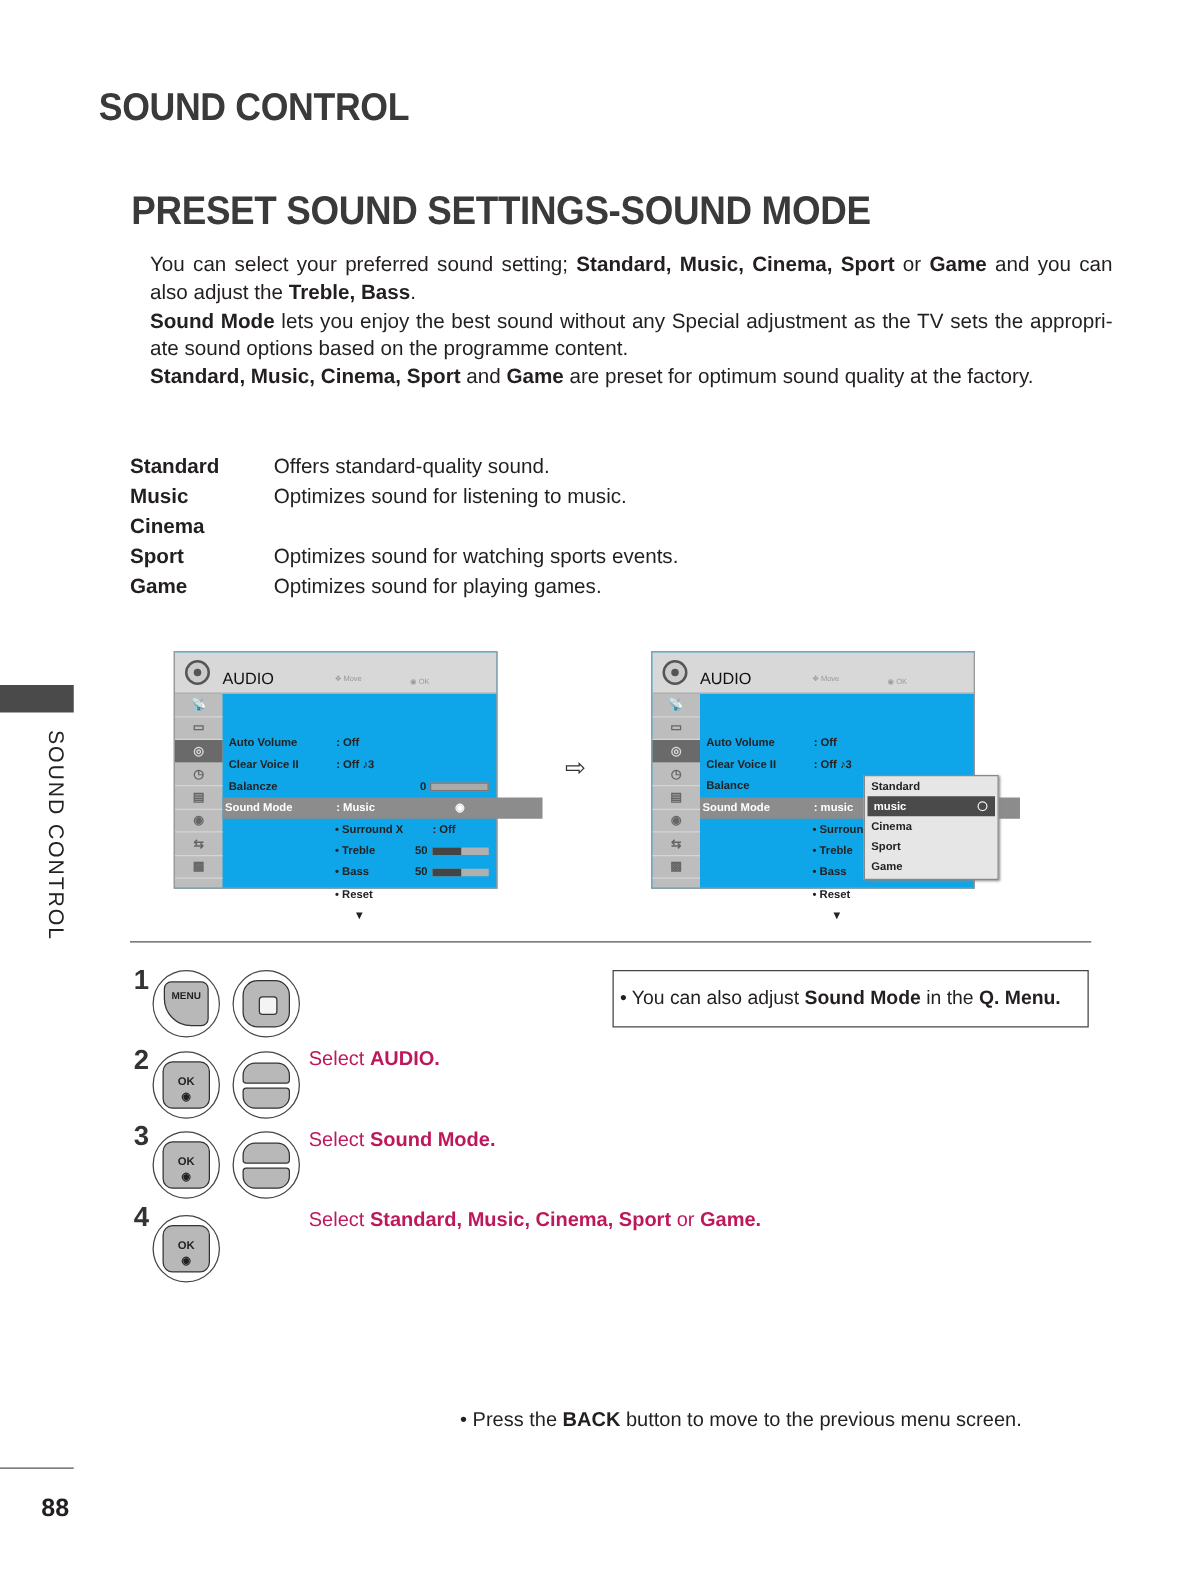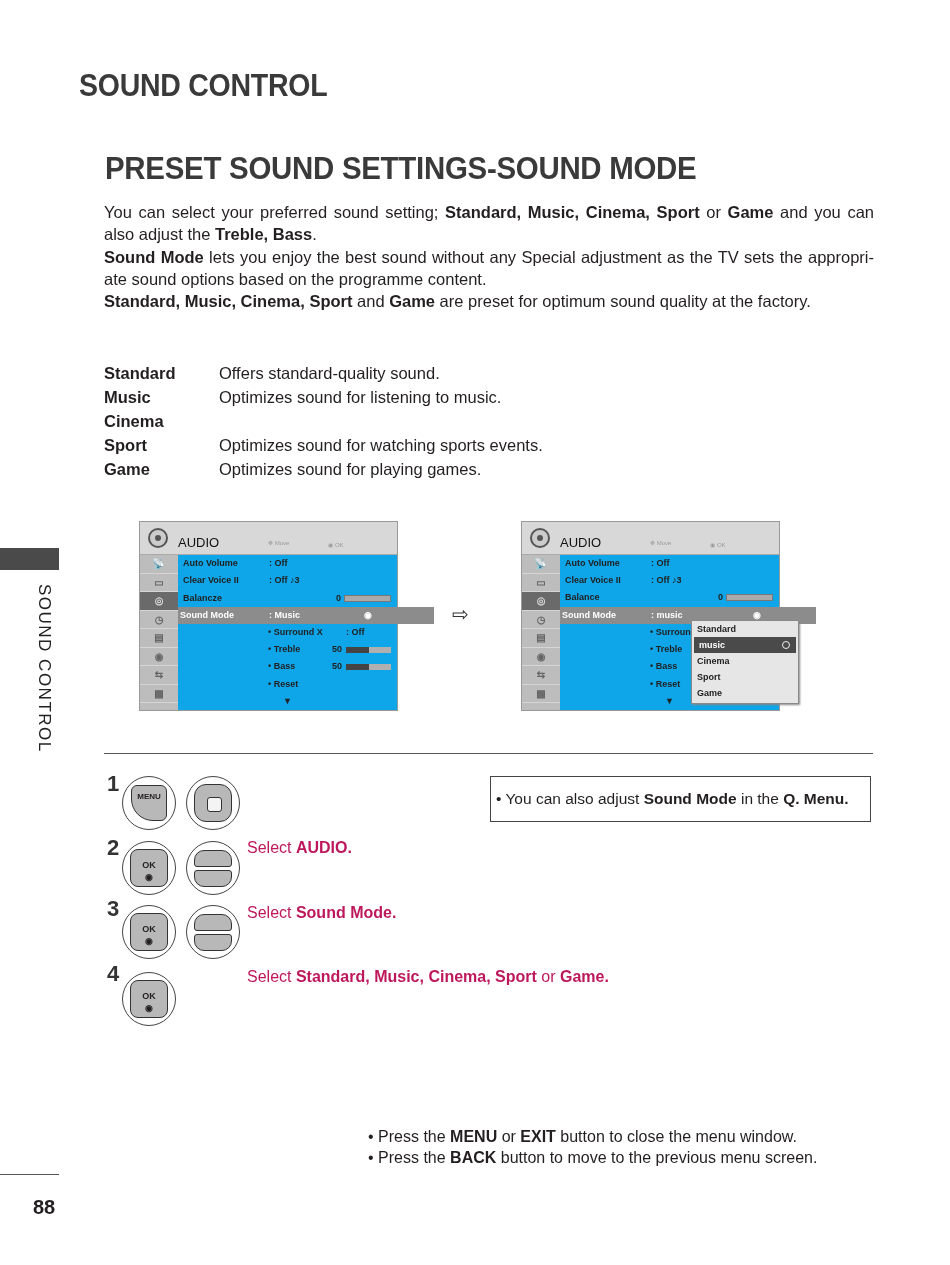--- a/index.html
+++ b/index.html
@@ -1,41 +1,41 @@
 <!DOCTYPE html>
 <html><head>
 <meta charset="utf-8">
 <style>
   html, body { margin:0; padding:0; background:#fff; }
   body { width:950px; height:1265px; position:relative; overflow:hidden; font-family:"Liberation Sans", sans-serif; color:#231f20; }
   .abs { position:absolute; }
   .h1 { left:79px; top:68px; font-size:31px; font-weight:bold; color:#3a3a3a; letter-spacing:-0.3px; transform:scaleX(0.92); transform-origin:left; }
   .h2 { left:105px; top:150px; font-size:32px; font-weight:bold; color:#3a3a3a; letter-spacing:-0.3px; transform:scaleX(0.92); transform-origin:left; white-space:nowrap; }
-  .intro { left:104px; top:201px; width:770px; font-size:16.5px; line-height:22.3px; text-align:justify; }
+  .intro { left:120px; top:201px; width:770px; font-size:16.5px; line-height:22.3px; text-align:justify; }
   .intro p { margin:0 0 0 0; }
   .intro b { font-weight:bold; }
   .modes { left:104px; top:361px; font-size:16.5px; line-height:24px; }
   .mode-row { display:flex; }
   .mode-name { width:115px; font-weight:bold; }
   .side-tab { left:0; top:548px; width:59px; height:22px; background:#4a4a4a; }
   .side-label { left:34px; top:584px; font-size:17px; letter-spacing:1.5px; writing-mode:vertical-rl; color:#222; }
   .page-rule { left:0; top:1174px; width:59px; height:1px; background:#555; }
   .page-num { left:33px; top:1196px; font-size:20px; font-weight:bold; }
   
   .tv { width:257px; height:188px; border:1px solid #999; background:#0ea5e9; font-size:9px; font-weight:bold; color:#222; }
   .tv-header { position:absolute; left:0; top:0; width:257px; height:32px; background:#d8d8d8; border-bottom:1px solid #aaa; }
   .tv-logo { position:absolute; left:8px; top:6px; width:20px; height:20px; border-radius:50%; border:2px solid #555; background:#ccc; box-sizing:border-box; }
   .tv-logo::after { content:""; position:absolute; left:5px; top:5px; width:6px; height:6px; border-radius:50%; background:#555; }
   .tv-title { position:absolute; left:38px; top:13px; font-size:13px; font-weight:normal; color:#111; }
   .tv-move { position:absolute; left:128px; top:17px; font-size:6px; color:#999; font-weight:normal; }
   .tv-ok { position:absolute; left:188px; top:19px; font-size:6px; color:#999; font-weight:normal; }
   .tv-side { position:absolute; left:0; top:33px; width:38px; height:155px; background:#bdbdbd; }
   .tv-side-item { height:17.5px; border-bottom:1px solid #d5d5d5; display:flex; align-items:center; justify-content:center; font-size:10px; color:#666; }
   .tv-side-item.active { background:#6a6a6a; color:#ddd; }
-  .tv-row { position:absolute; left:38px; height:17px; width:256px; line-height:17px; }
+  .tv-row { position:absolute; left:38px; height:17px; width:256px; line-height:17px;margin-top:31px; }
   .tv-row.sel { background:#8c8c8c; color:#fff; }
   .tv-lbl { position:absolute; left:5px; }
   .tv-val { position:absolute; left:91px; }
   .tv-sub { position:absolute; left:90px; }
   .tv-subval { position:absolute; left:168px; }
   .bar { position:absolute; left:168px; top:6px; width:45px; height:6px; background:#b0b0b0; }
   .bar i { display:block; height:100%; width:50%; background:#444; }
   .bal { position:absolute; left:166px; top:5px; width:47px; height:7px; background:#aaa; border:1px solid #777; box-sizing:border-box; }
   .dropdown { position:absolute; left:169px; top:98px; width:106px; height:82px; background:#e6e6e6; border:1px solid #888; box-shadow:1px 1px 2px #888; }
   .dd-item { height:16px; line-height:16px; padding-left:5px; font-size:9px; position:relative; }
@@ -248,18 +248,17 @@
   <div class="ud-bot"></div>
 </div>
 <div class="abs step-text" style="left:247px; top:924px;"><span>Select </span><b>Standard, Music, Cinema, Sport</b><span> or </span><b>Game.</b></div>
 
 <div class="abs step-num" style="left:107px; top:961px;">4</div>
 <div class="abs btn-circle" style="left:122px; top:972px;">
   <div class="btn-inner"><span>OK</span><br>◉</div>
 </div>
 
 <div class="abs foot">
-  <div><span>•   Press the </span><b>MENU</b><span> or </span><b>EXIT</b><span> button to close the menu window.</span></div>
   <div><span>•   Press the </span><b>BACK</b><span>  button to move to the previous menu screen.</span></div>
 </div>
 
 <div class="abs page-rule"></div>
 <div class="abs page-num">88</div>
 
 </body></html>

